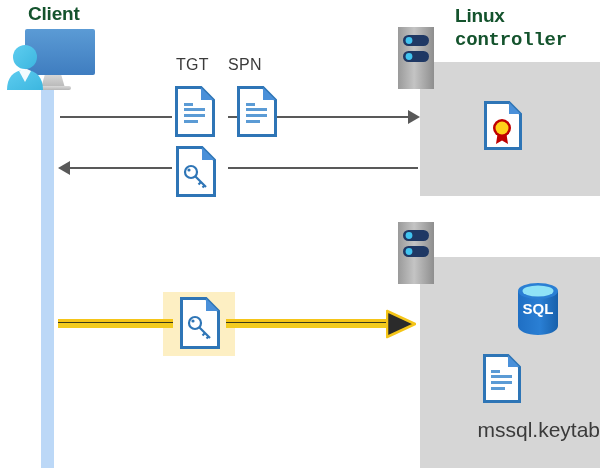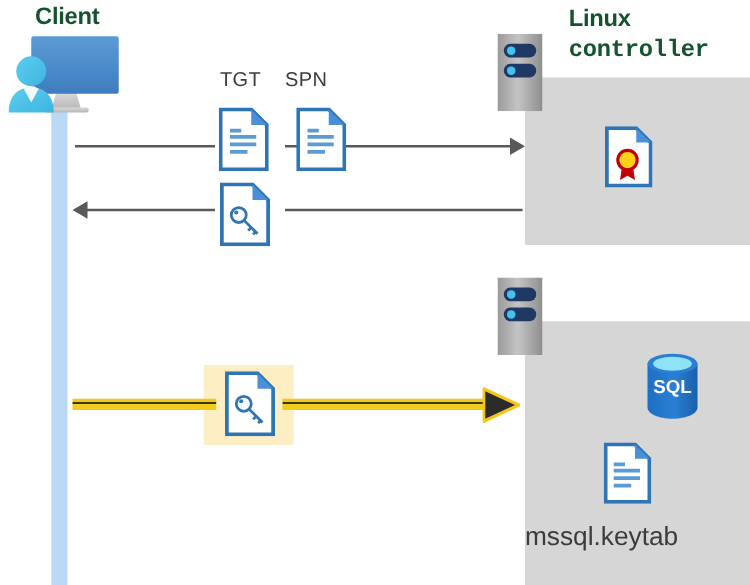--- a/index.html
+++ b/index.html
@@ -99,21 +99,21 @@
   
   .doc-label {
     color: #3b3b3b;
     font-size: 16px;
     letter-spacing: 0.3px;
   }
   #tgt-label { left: 176px; top: 56px; }
   #spn-label { left: 228px; top: 56px; }
   #keytab-label {
     left: 420px; top: 418px; width: 180px;
-    text-align: left;
+    text-align: right;
     color: #3b3b3b;
     font-size: 21px;
   }
 
   
   #tgt-doc  { left: 175px; top: 86px; width: 40px; height: 51px; }
   #spn-doc  { left: 237px; top: 86px; width: 40px; height: 51px; }
   #key-doc-1 { left: 176px; top: 146px; width: 40px; height: 51px; }
   #key-doc-2 { left: 180px; top: 297px; width: 40px; height: 52px; }
   #cert-doc { left: 484px; top: 101px; width: 38px; height: 49px; }

